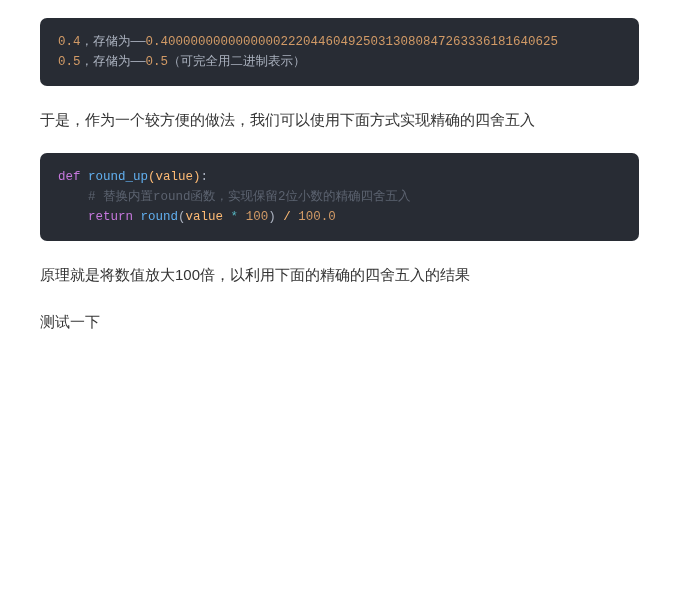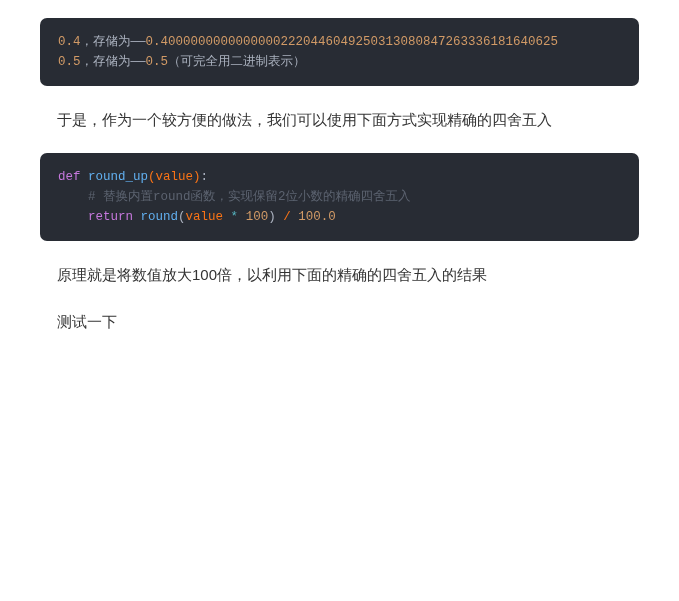--- a/index.html
+++ b/index.html
@@ -22,30 +22,30 @@
     padding: 14px 18px;
     margin: 18px 0;
     font-family: "SFMono-Regular", Consolas, "Liberation Mono", Menlo, monospace;
     font-size: 12.5px;
     line-height: 1.6;
     color: #abb2bf;
     overflow-x: auto;
     white-space: pre;
   }
   .para {
-    margin: 20px 17px;
+    margin: 20px 0;
     font-size: 15px;
     line-height: 1.8;
     color: #333;
   }
   .c-num   { color: #d19a66; }
   .c-txt   { color: #abb2bf; }
   .c-key   { color: #c678dd; }
   .c-fn    { color: #61afef; }
-  .c-param { color: #f97316; }
+  .c-param { color: #fdba74; }
   .c-cmt   { color: #5c6370; }
   .c-op    { color: #56b6c2; }
   .c-ret   { color: #c678dd; }
   .c-paren { color: #abb2bf; }
 </style>
 </head>
 <body>
 
 <div class="wrapper">
 

